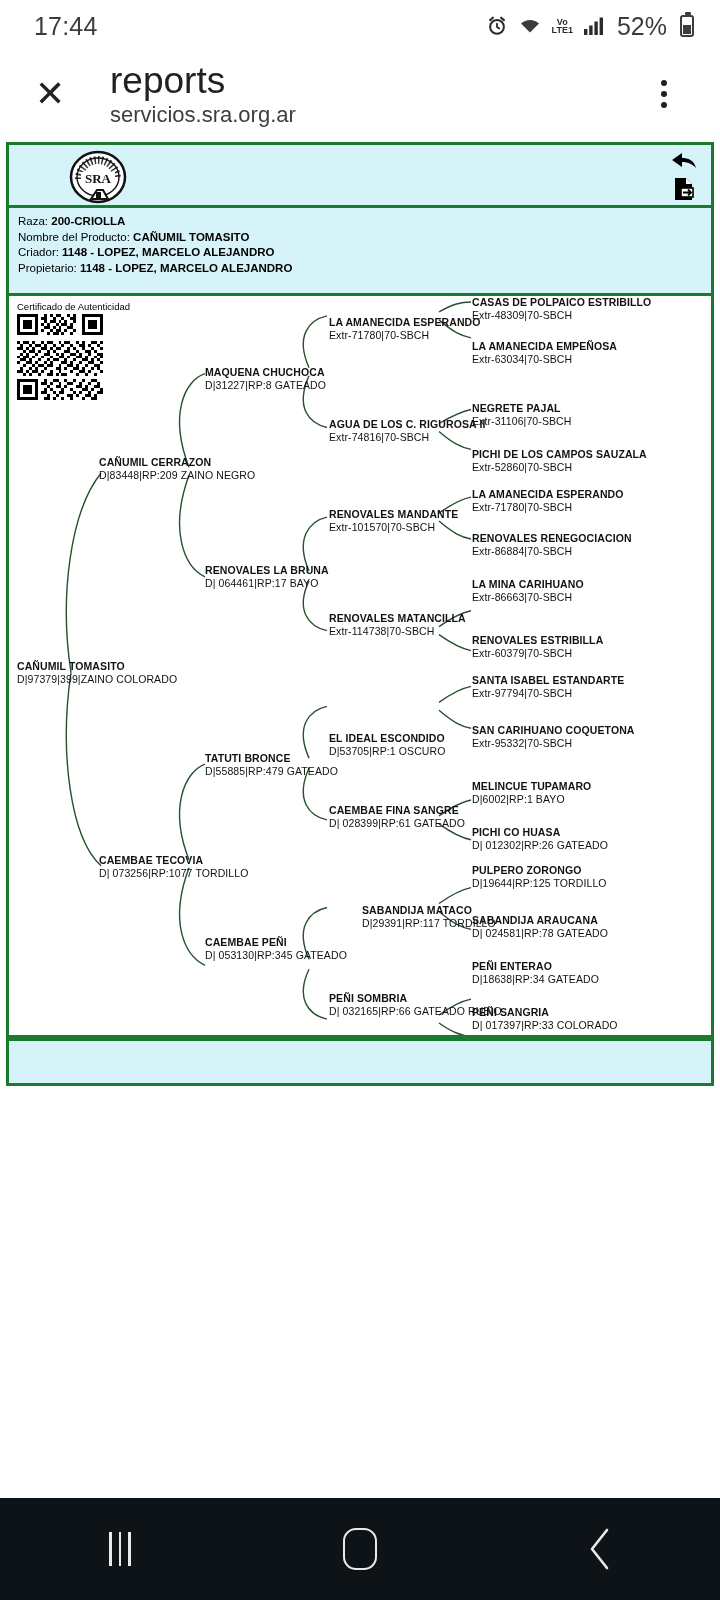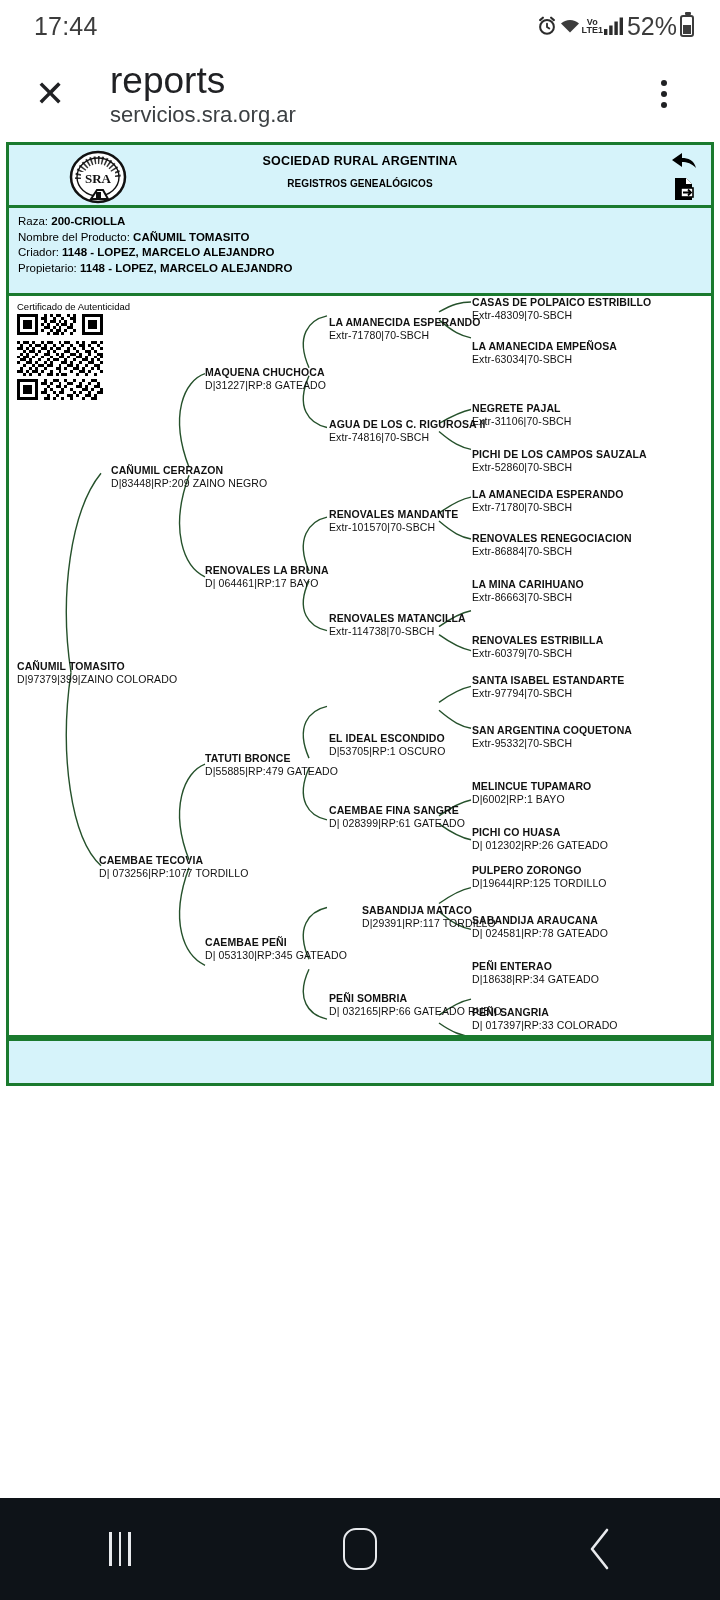--- a/index.html
+++ b/index.html
@@ -11,21 +11,21 @@
   }
   .screen { position: relative; width: 720px; height: 1600px; background:#fff; }
 
   
   .statusbar {
     position:absolute; top:0; left:0; width:720px; height:52px;
     display:flex; align-items:center; justify-content:space-between;
     padding: 0 26px 0 34px;
   }
   .status-time { font-size:25px; color:#3c3c3c; letter-spacing:.2px; }
-  .status-right { display:flex; align-items:center; gap:0; color:#2b2b2b; }
+  .status-right { display:flex; align-items:center; gap:10px; color:#2b2b2b; }
   .status-right .pct { font-size:25px; color:#3c3c3c; margin-left:2px; }
   .ic { display:inline-block; line-height:0; }
   .batt {
     width:14px; height:22px; border:2px solid #3c3c3c; border-radius:3px;
     position:relative; display:inline-block; margin-left:3px;
   }
   .batt::before{ content:""; position:absolute; top:-5px; left:3px; width:6px; height:3px; background:#3c3c3c; border-radius:1px;}
   .batt::after{ content:""; position:absolute; left:1px; right:1px; bottom:1px; height:50%; background:#3c3c3c;}
   .volte { font-size:9px; line-height:8px; text-align:center; font-weight:bold; color:#2b2b2b;}
 
@@ -145,24 +145,20 @@
       <div class="logo">
         <svg viewBox="0 0 82 58">
           <ellipse cx="41" cy="28" rx="27" ry="25" fill="#ffffff" stroke="#111" stroke-width="2.5"></ellipse>
           <ellipse cx="41" cy="28" rx="21" ry="19" fill="#ffffff" stroke="#111" stroke-width="1.4"></ellipse>
           <path d="M22 30 a19 19 0 0 1 38 0" fill="none" stroke="#111" stroke-width="8" stroke-dasharray="1.6 2.1" opacity=".85"></path>
           <rect x="24" y="23" width="34" height="12" fill="#ffffff"></rect>
           <text x="41" y="33.5" font-family="Liberation Serif, serif" font-size="13" font-weight="bold" text-anchor="middle" fill="#111">SRA</text>
           <path d="M34 50 l6 -9 h6 l5 9 z" fill="#ffffff" stroke="#111" stroke-width="2"></path>
           <rect x="39" y="43" width="5" height="8" fill="#111"></rect>
         </svg>
-      </div>
-      <div class="hdr-titles">
-        <div class="hdr-t1">SOCIEDAD RURAL ARGENTINA</div>
-        <div class="hdr-t2">REGISTROS GENEALÓGICOS</div>
       </div>
       <div class="hdr-icons">
         <span>
           <svg width="26" height="20" viewBox="0 0 26 20">
               <path d="M25 17c-2-8-8-10-14-10V2L1 9l10 7v-5c5 0 10 1.6 14 6z" fill="#000"></path>
             </svg>
         </span>
         <span>
           <svg width="24" height="24" viewBox="0 0 24 24">
               <path d="M3 1h11l6 6v16H3z" fill="#000"></path>
@@ -453,21 +449,21 @@
               <rect x="25" y="28" width="2" height="1"></rect>
           </g>
         </svg>
       </div>
 
       <div class="node" style="left:8px; top:364px;">
         <div class="nm">CAÑUMIL TOMASITO</div>
         <div class="id">D|97379|399|ZAINO COLORADO</div>
       </div>
 
-      <div class="node" style="left:90px; top:168px;margin-left:12px;">
+      <div class="node" style="left:90px; top:160px;">
         <div class="nm">CAÑUMIL CERRAZON</div>
         <div class="id">D|83448|RP:209 ZAINO NEGRO</div>
       </div>
       <div class="node" style="left:90px; top:558px;">
         <div class="nm">CAEMBAE TECOVIA</div>
         <div class="id">D| 073256|RP:1077 TORDILLO</div>
       </div>
 
       <div class="node" style="left:196px; top:70px;">
         <div class="nm">MAQUENA CHUCHOCA</div>
@@ -549,21 +545,21 @@
       </div>
       <div class="node" style="left:463px; top:338px;">
         <div class="nm">RENOVALES ESTRIBILLA</div>
         <div class="id">Extr-60379|70-SBCH</div>
       </div>
       <div class="node" style="left:463px; top:378px;">
         <div class="nm">SANTA ISABEL ESTANDARTE</div>
         <div class="id">Extr-97794|70-SBCH</div>
       </div>
       <div class="node" style="left:463px; top:428px;">
-        <div class="nm">SAN ARGENTINA COQUETONA</div>
+        <div class="nm">SAN CARIHUANO COQUETONA</div>
         <div class="id">Extr-95332|70-SBCH</div>
       </div>
       <div class="node" style="left:463px; top:484px;">
         <div class="nm">MELINCUE TUPAMARO</div>
         <div class="id">D|6002|RP:1 BAYO</div>
       </div>
       <div class="node" style="left:463px; top:530px;">
         <div class="nm">PICHI CO HUASA</div>
         <div class="id">D| 012302|RP:26 GATEADO</div>
       </div>

